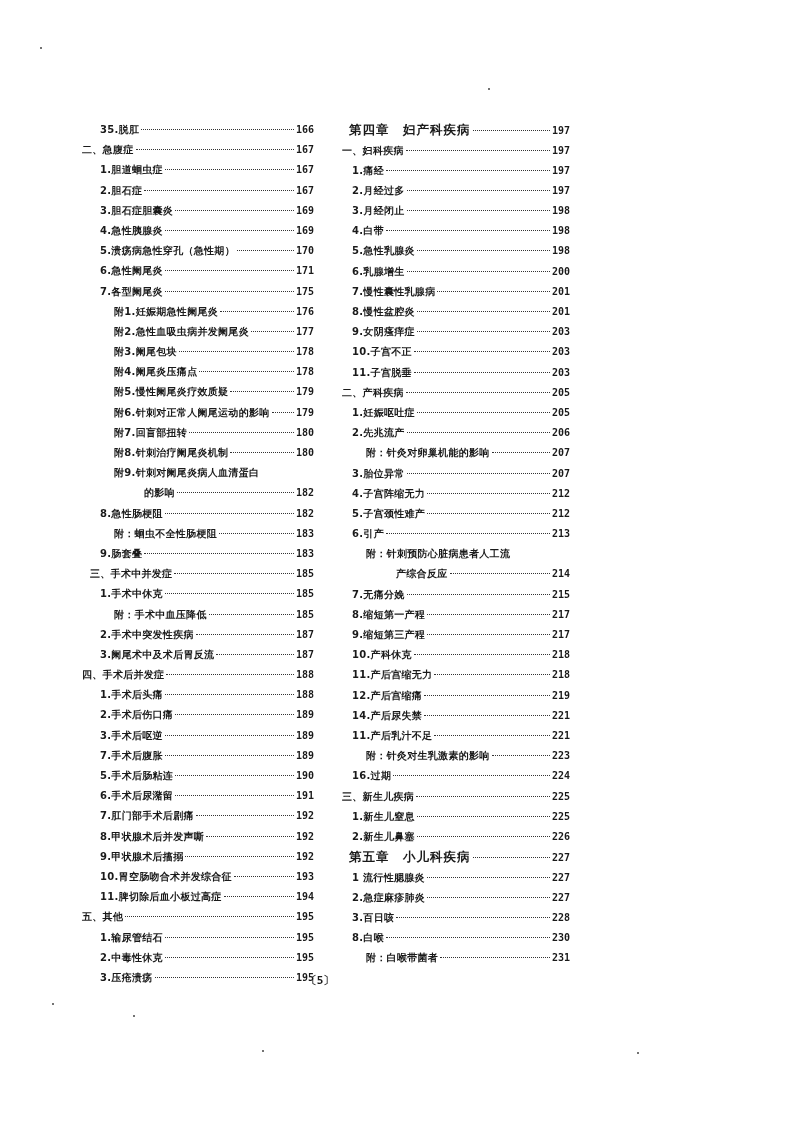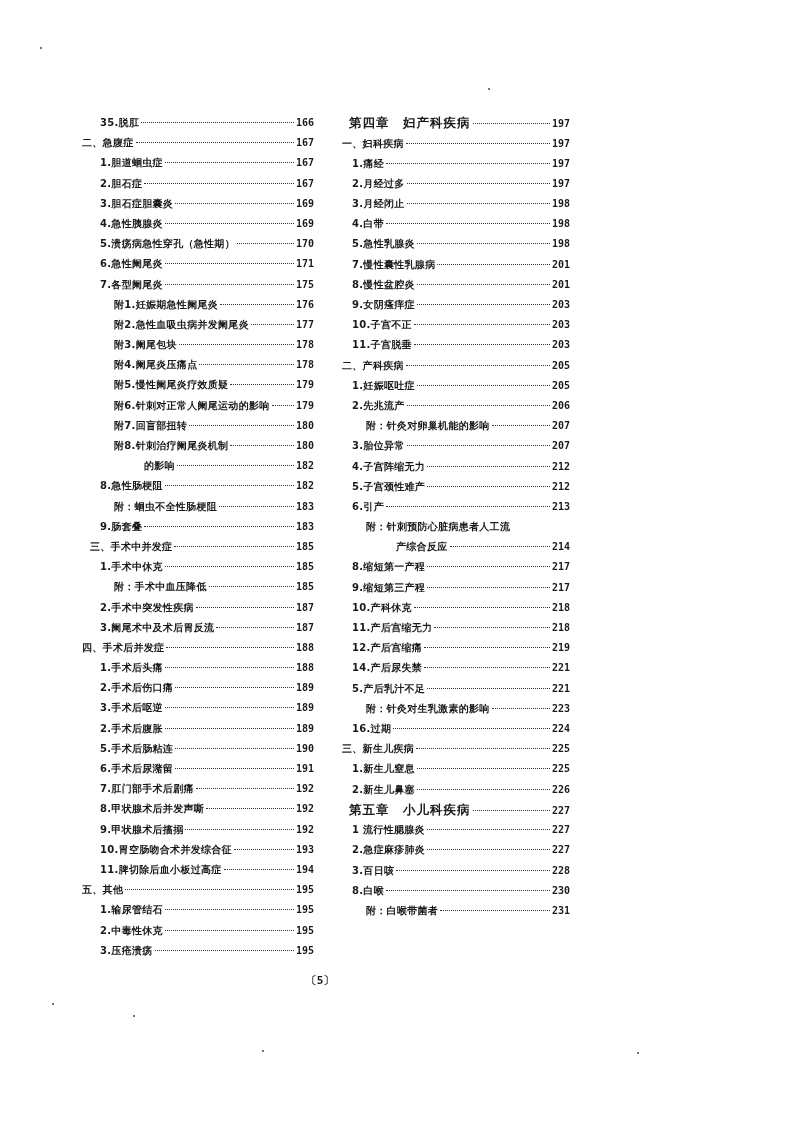--- a/index.html
+++ b/index.html
@@ -1,20 +1,20 @@
 <!DOCTYPE html>
 <html><head>
 <meta charset="utf-8">
 <style>
   html, body { margin: 0; padding: 0; }
   body {
     width: 793px; height: 1122px; background: #ffffff; position: relative; overflow: hidden;
     font-family: "DejaVu Sans", sans-serif; color: #1a1a1a;
   }
-  .col { position: absolute; top: 113px; }
+  .col { position: absolute; top: 120px; }
   .col.left { left: 82px; width: 232px; }
   .col.right { left: 334px; width: 236px; }
   .row {
     display: flex; align-items: baseline; height: 20.2px; font-size: 10px; line-height: 20px;
     white-space: nowrap;
   }
   .row .t { flex: 0 0 auto; font-weight: bold; letter-spacing: 0.3px; }
   .row .dots {
     flex: 1 1 auto; margin: 0 2px; border-bottom: 1px dotted #333; height: 0; transform: translateY(-3px);
     min-width: 10px;
@@ -115,20 +115,23 @@
     <div class="row lv3">
       <span class="t">附7.回盲部扭转</span>
       <span class="dots"></span>
       <span class="p">180</span>
     </div>
     <div class="row lv3">
       <span class="t">附8.针刺治疗阑尾炎机制</span>
       <span class="dots"></span>
       <span class="p">180</span>
     </div>
+    <div class="row lv3 nop">
+      <span class="t">附9.针刺对阑尾炎病人血清蛋白</span>
+    </div>
     <div class="row lv4">
       <span class="t">的影响</span>
       <span class="dots"></span>
       <span class="p">182</span>
     </div>
     <div class="row lv2">
       <span class="t">8.急性肠梗阻</span>
       <span class="dots"></span>
       <span class="p">182</span>
     </div>
@@ -181,21 +184,21 @@
       <span class="t">2.手术后伤口痛</span>
       <span class="dots"></span>
       <span class="p">189</span>
     </div>
     <div class="row lv2">
       <span class="t">3.手术后呕逆</span>
       <span class="dots"></span>
       <span class="p">189</span>
     </div>
     <div class="row lv2">
-      <span class="t">2.手术后腹胀</span>
+      <span class="t">7.手术后腹胀</span>
       <span class="dots"></span>
       <span class="p">189</span>
     </div>
     <div class="row lv2">
       <span class="t">5.手术后肠粘连</span>
       <span class="dots"></span>
       <span class="p">190</span>
     </div>
     <div class="row lv2">
       <span class="t">6.手术后尿潴留</span>
@@ -278,20 +281,25 @@
       <span class="t">4.白带</span>
       <span class="dots"></span>
       <span class="p">198</span>
     </div>
     <div class="row lv2">
       <span class="t">5.急性乳腺炎</span>
       <span class="dots"></span>
       <span class="p">198</span>
     </div>
     <div class="row lv2">
+      <span class="t">6.乳腺增生</span>
+      <span class="dots"></span>
+      <span class="p">200</span>
+    </div>
+    <div class="row lv2">
       <span class="t">7.慢性囊性乳腺病</span>
       <span class="dots"></span>
       <span class="p">201</span>
     </div>
     <div class="row lv2">
       <span class="t">8.慢性盆腔炎</span>
       <span class="dots"></span>
       <span class="p">201</span>
     </div>
     <div class="row lv2">
@@ -351,20 +359,25 @@
     </div>
     <div class="row lv3 nop">
       <span class="t">附：针刺预防心脏病患者人工流</span>
     </div>
     <div class="row lv4">
       <span class="t">产综合反应</span>
       <span class="dots"></span>
       <span class="p">214</span>
     </div>
     <div class="row lv2">
+      <span class="t">7.无痛分娩</span>
+      <span class="dots"></span>
+      <span class="p">215</span>
+    </div>
+    <div class="row lv2">
       <span class="t">8.缩短第一产程</span>
       <span class="dots"></span>
       <span class="p">217</span>
     </div>
     <div class="row lv2">
       <span class="t">9.缩短第三产程</span>
       <span class="dots"></span>
       <span class="p">217</span>
     </div>
     <div class="row lv2">
@@ -381,21 +394,21 @@
       <span class="t">12.产后宫缩痛</span>
       <span class="dots"></span>
       <span class="p">219</span>
     </div>
     <div class="row lv2">
       <span class="t">14.产后尿失禁</span>
       <span class="dots"></span>
       <span class="p">221</span>
     </div>
     <div class="row lv2">
-      <span class="t">5.产后乳汁不足</span>
+      <span class="t">11.产后乳汁不足</span>
       <span class="dots"></span>
       <span class="p">221</span>
     </div>
     <div class="row lv3">
       <span class="t">附：针灸对生乳激素的影响</span>
       <span class="dots"></span>
       <span class="p">223</span>
     </div>
     <div class="row lv2">
       <span class="t">16.过期</span>

